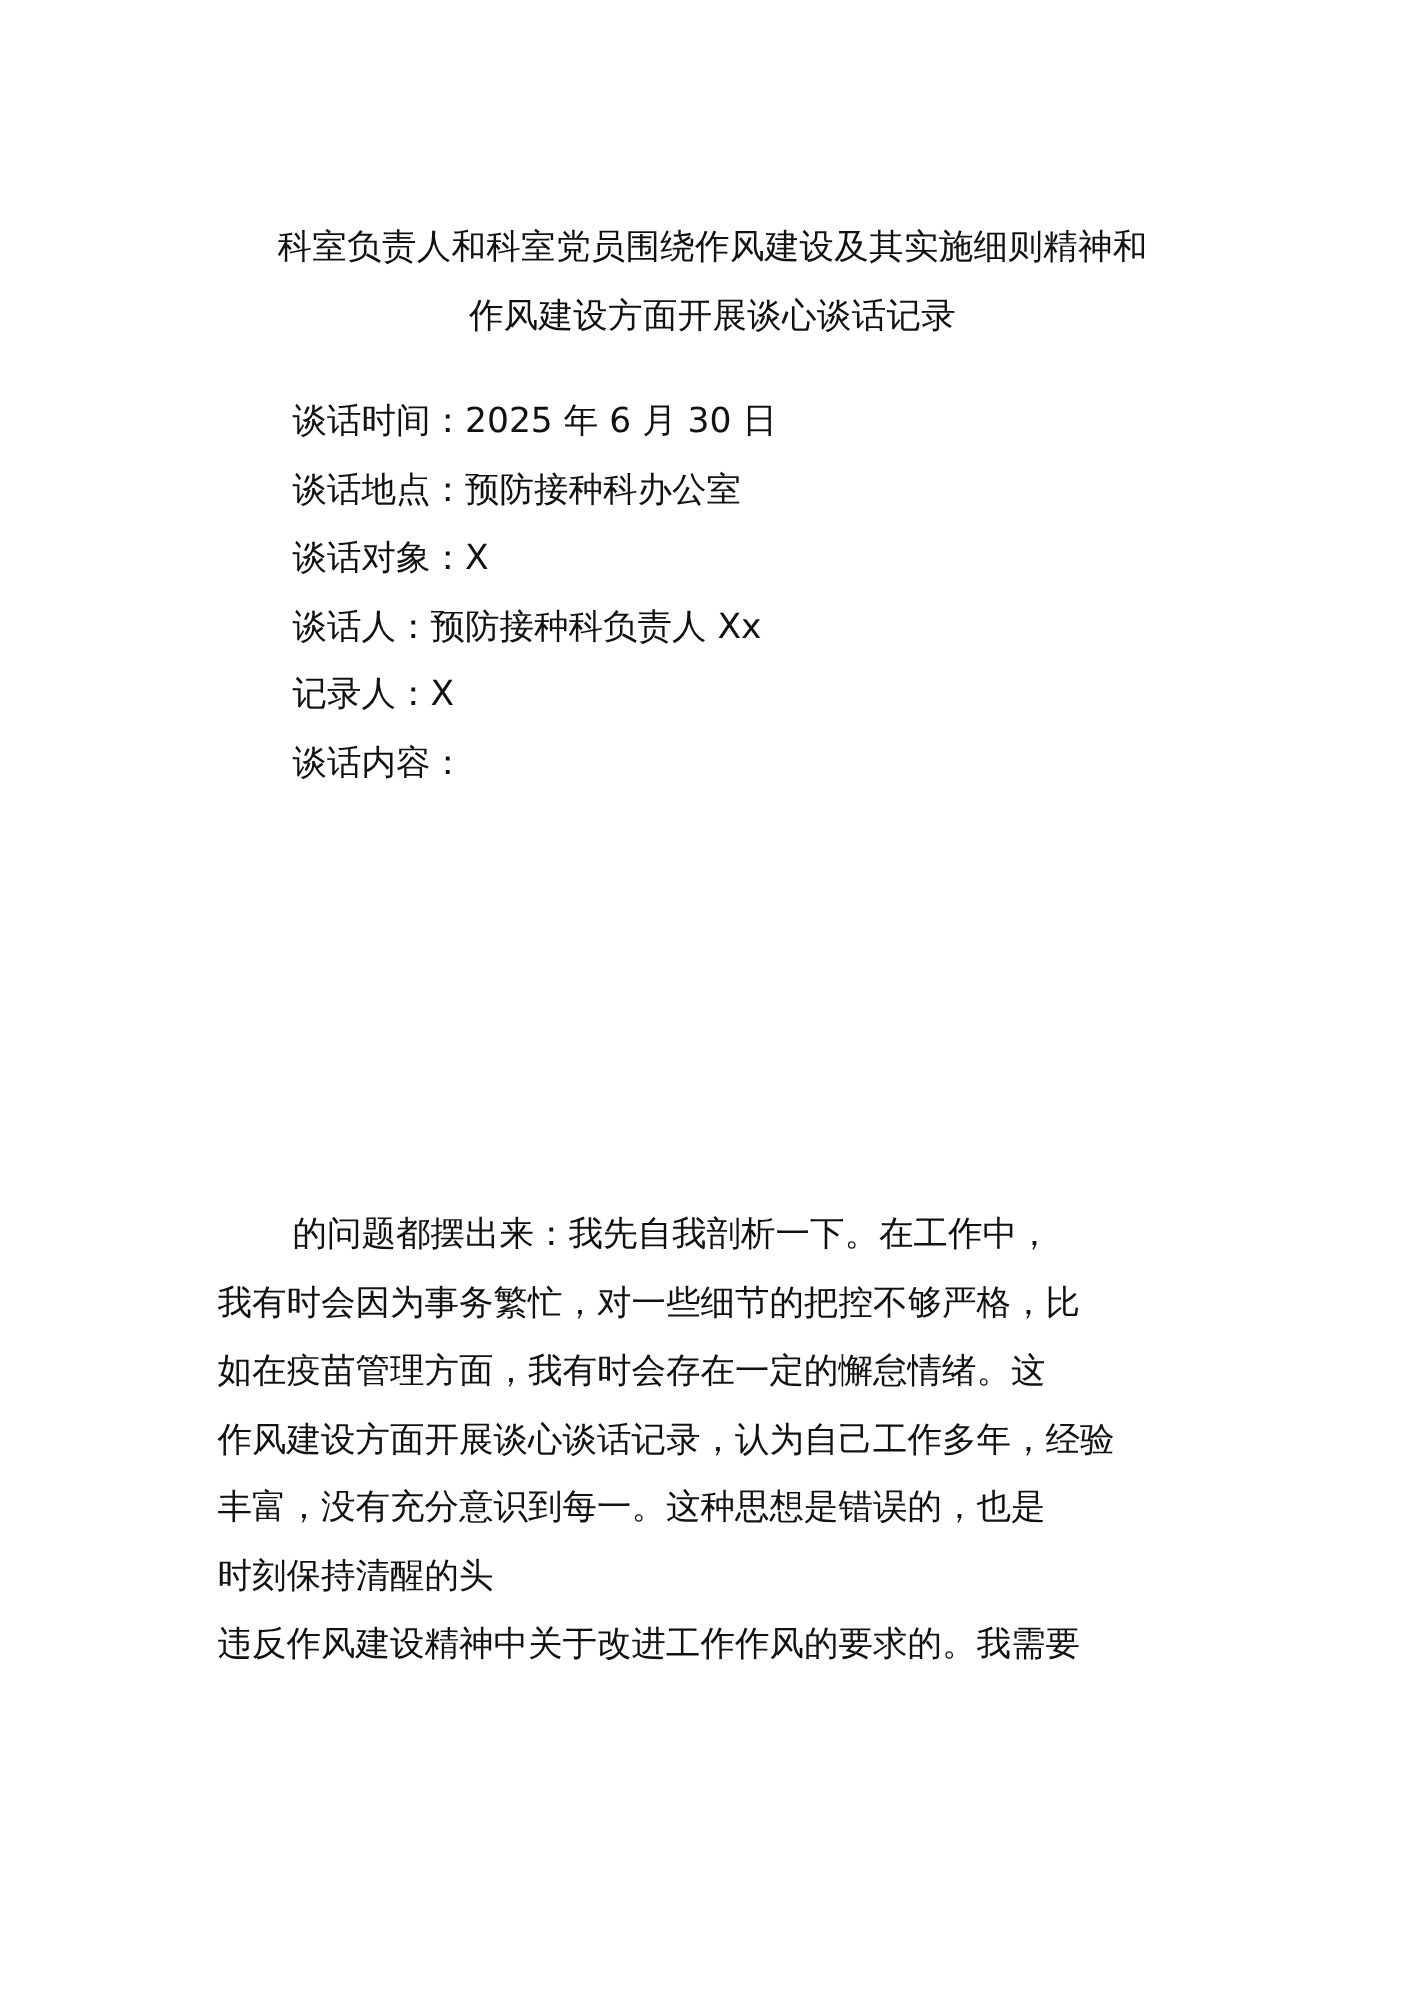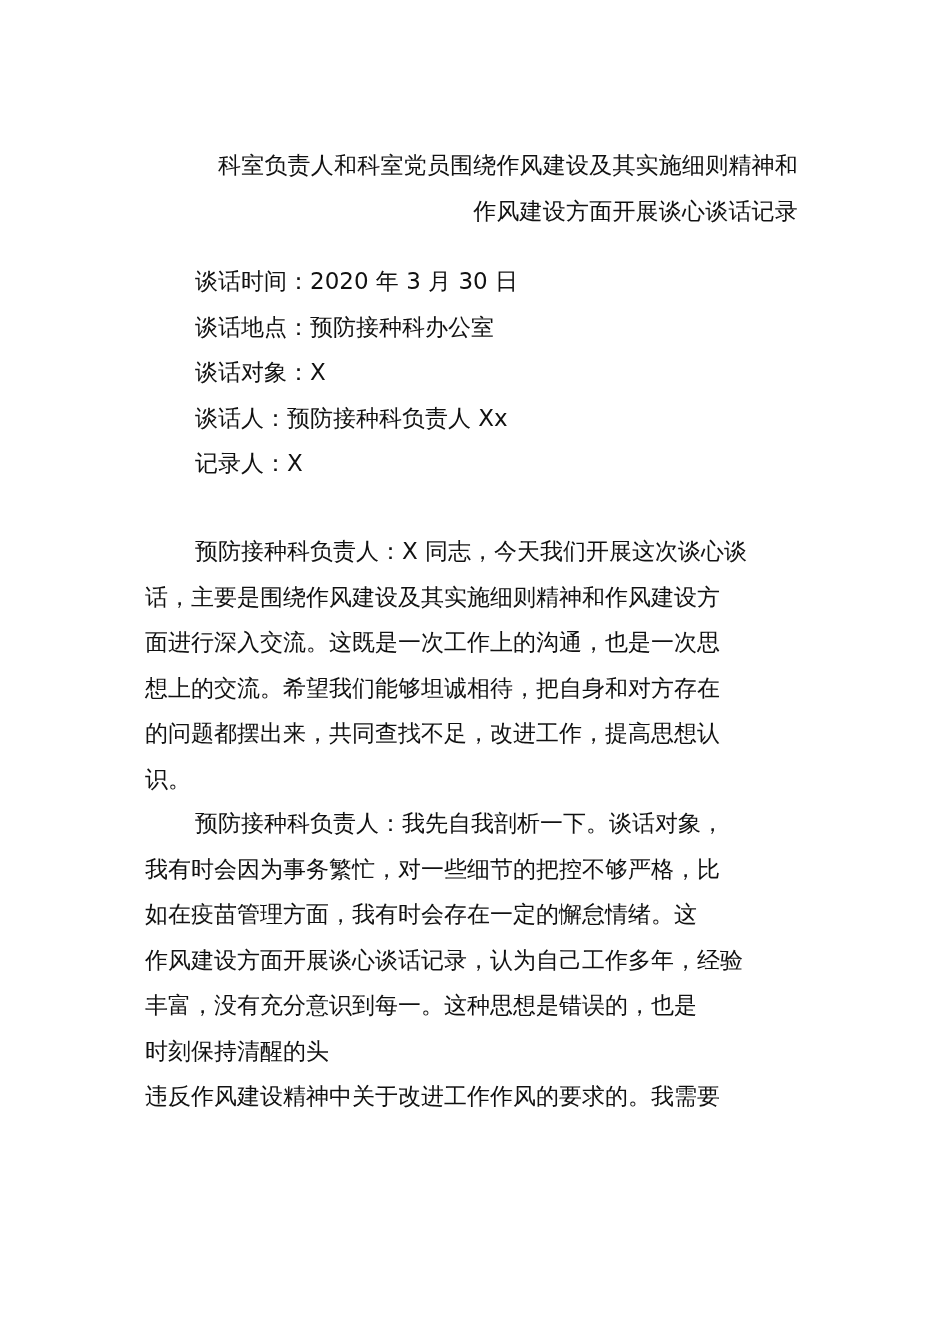--- a/index.html
+++ b/index.html
@@ -18,23 +18,23 @@
     .page {
       position: absolute;
       left: 0;
       top: 0;
       width: 950px;
       height: 1344px;
       background: #ffffff;
     }
     .title {
       position: absolute;
-      left: 128px;
+      left: 140px;
       width: 670px;
-      text-align: right;
+      text-align: center;
       font-size: 23px;
       line-height: 46px;
       top: 142px;
       letter-spacing: 0.2px;
     }
     .title .line { display: block; white-space: nowrap; }
     .meta {
       position: absolute;
       left: 195px;
       top: 259px;
@@ -58,38 +58,31 @@
 <body>
 
 <div class="page">
 
   <div class="title">
     <span class="line">科室负责人和科室党员围绕作风建设及其实施细则精神和</span>
     <span class="line">作风建设方面开展谈心谈话记录</span>
   </div>
 
   <div class="meta">
-    <span class="row">谈话时间：2020 年 3 月 30 日</span>
+    <span class="row">谈话时间：2025 年 6 月 30 日</span>
     <span class="row">谈话地点：预防接种科办公室</span>
     <span class="row">谈话对象：X</span>
     <span class="row">谈话人：预防接种科负责人 Xx</span>
     <span class="row">记录人：X</span>
+    <span class="row">谈话内容：</span>
   </div>
 
-  <div class="body-text" id="para1">
-    <span class="line indent">预防接种科负责人：X 同志，今天我们开展这次谈心谈</span>
-    <span class="line">话，主要是围绕作风建设及其实施细则精神和作风建设方</span>
-    <span class="line">面进行深入交流。这既是一次工作上的沟通，也是一次思</span>
-    <span class="line">想上的交流。希望我们能够坦诚相待，把自身和对方存在</span>
-    <span class="line">的问题都摆出来，共同查找不足，改进工作，提高思想认</span>
-    <span class="line">识。</span>
-  </div>
 
   <div class="body-text" id="para2">
-    <span class="line indent">预防接种科负责人：我先自我剖析一下。谈话对象，</span>
+    <span class="line indent">的问题都摆出来：我先自我剖析一下。在工作中，</span>
     <span class="line">我有时会因为事务繁忙，对一些细节的把控不够严格，比</span>
     <span class="line">如在疫苗管理方面，我有时会存在一定的懈怠情绪。这</span>
     <span class="line">作风建设方面开展谈心谈话记录，认为自己工作多年，经验</span>
     <span class="line">丰富，没有充分意识到每一。这种思想是错误的，也是</span>
     <span class="line">时刻保持清醒的头</span>
     <span class="line">违反作风建设精神中关于改进工作作风的要求的。我需要</span>
   </div>
 
 </div>
 

